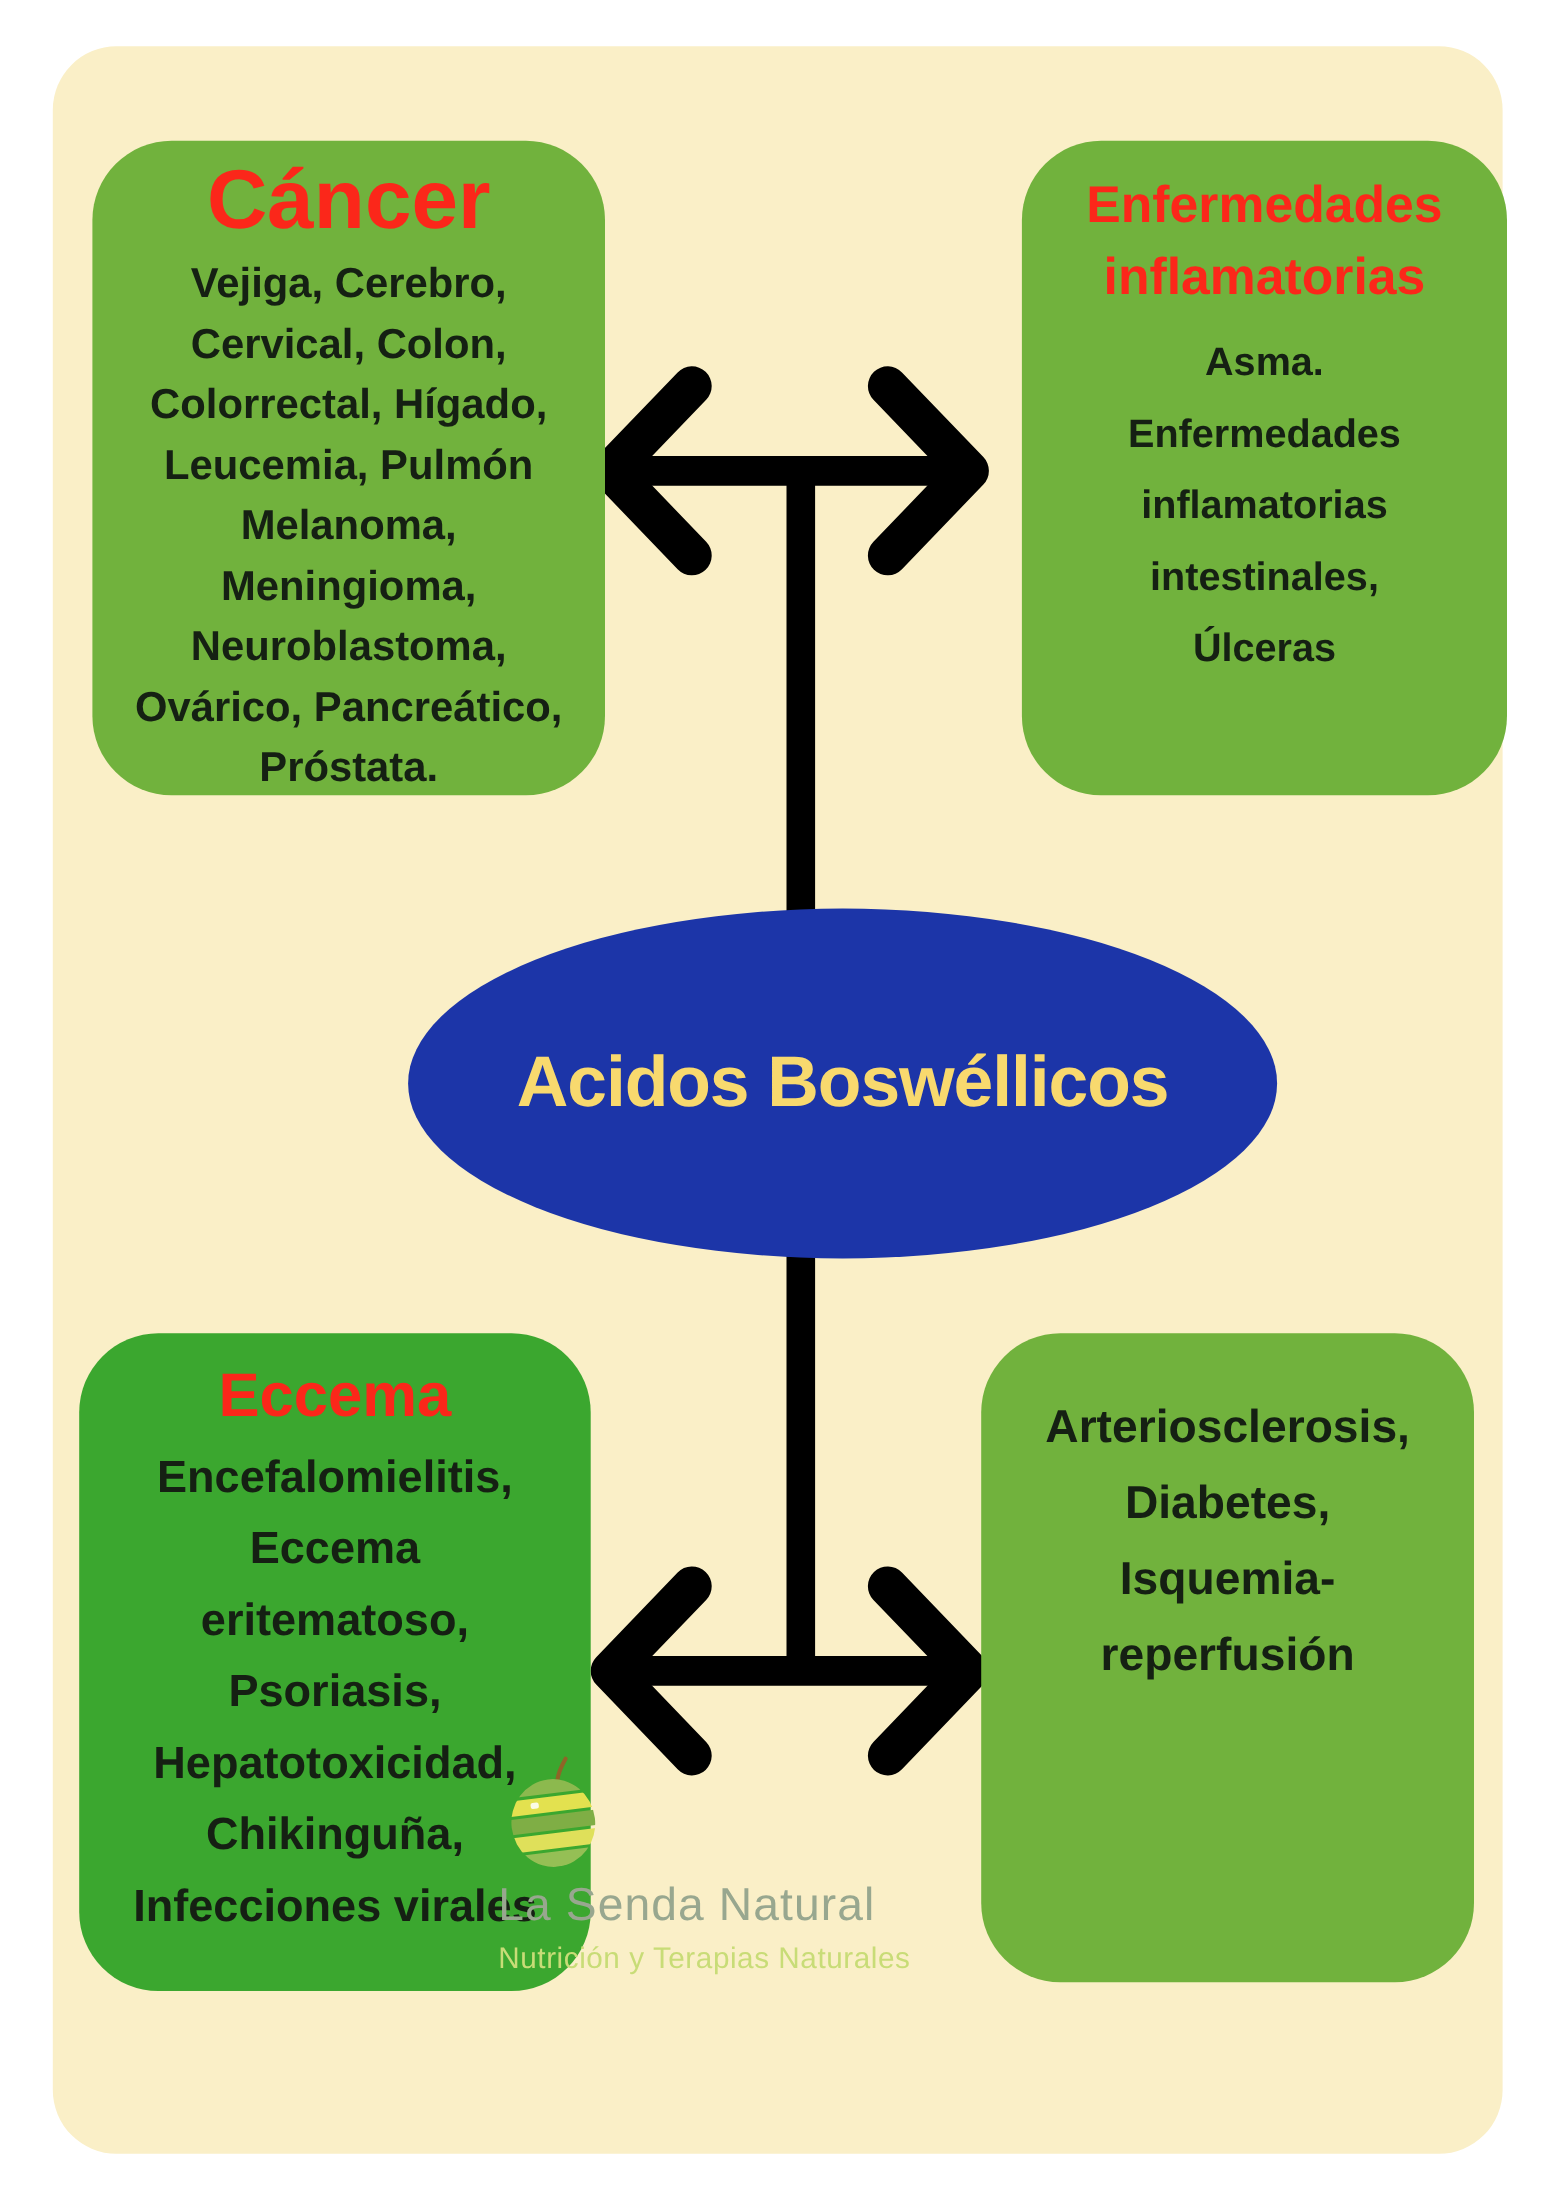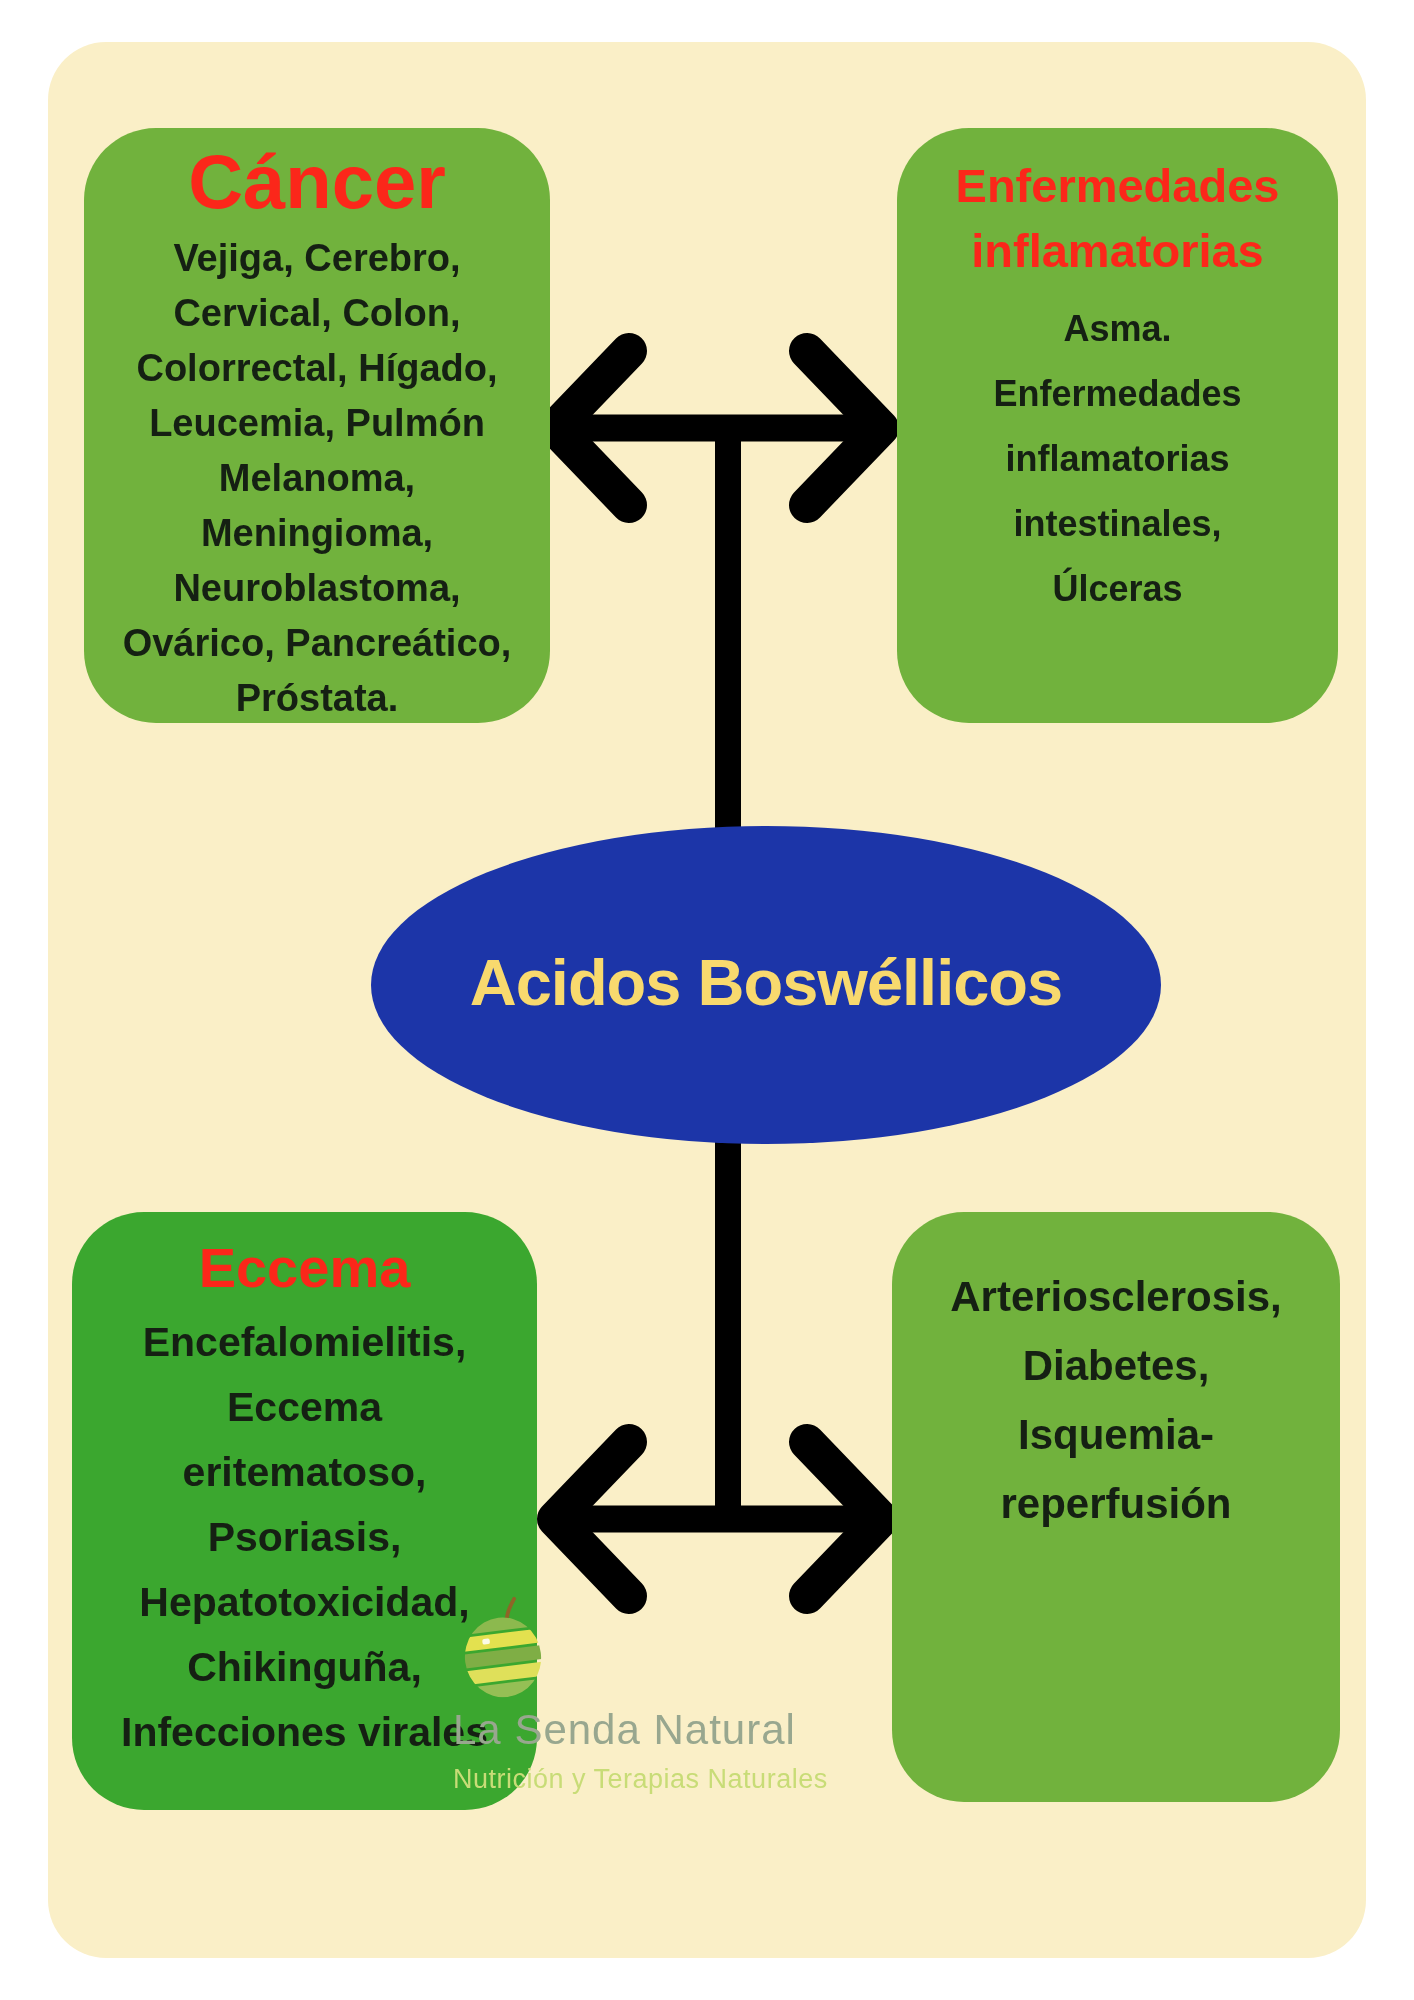--- a/index.html
+++ b/index.html
@@ -22,21 +22,21 @@
     color:#fb271a;font-weight:700;white-space:pre-line;line-height:1.3;
   }
   .gbox .body{
     color:#152013;font-weight:700;white-space:pre-line;
   }
   
   .box-cancer{left:84px;top:128px;width:466px;height:595px;background:#71b23d;padding-top:8px;}
   .box-cancer .title{font-size:76px;line-height:1.2;}
   .box-cancer .body{font-size:38px;line-height:55px;margin-top:4px;}
   
-  .box-inflam{left:897px;top:128px;width:441px;height:595px;background:#71b23d;padding-top:26px;}
+  .box-inflam{left:929px;top:128px;width:441px;height:595px;background:#71b23d;padding-top:26px;}
   .box-inflam .title{font-size:47px;line-height:1.38;}
   .box-inflam .body{font-size:36px;line-height:65px;margin-top:12px;}
   
   .box-otros{left:72px;top:1212px;width:465px;height:598px;background:#3ba72f;padding-top:24px;}
   .box-otros .title{font-size:56px;line-height:1.15;}
   .box-otros .body{font-size:41px;line-height:65px;margin-top:10px;}
   
   .box-metab{left:892px;top:1212px;width:448px;height:590px;background:#71b23d;padding-top:28px;}
   .box-metab .title{font-size:47px;line-height:1.38;}
   .box-metab .body{font-size:42px;line-height:69px;margin-top:22px;}

